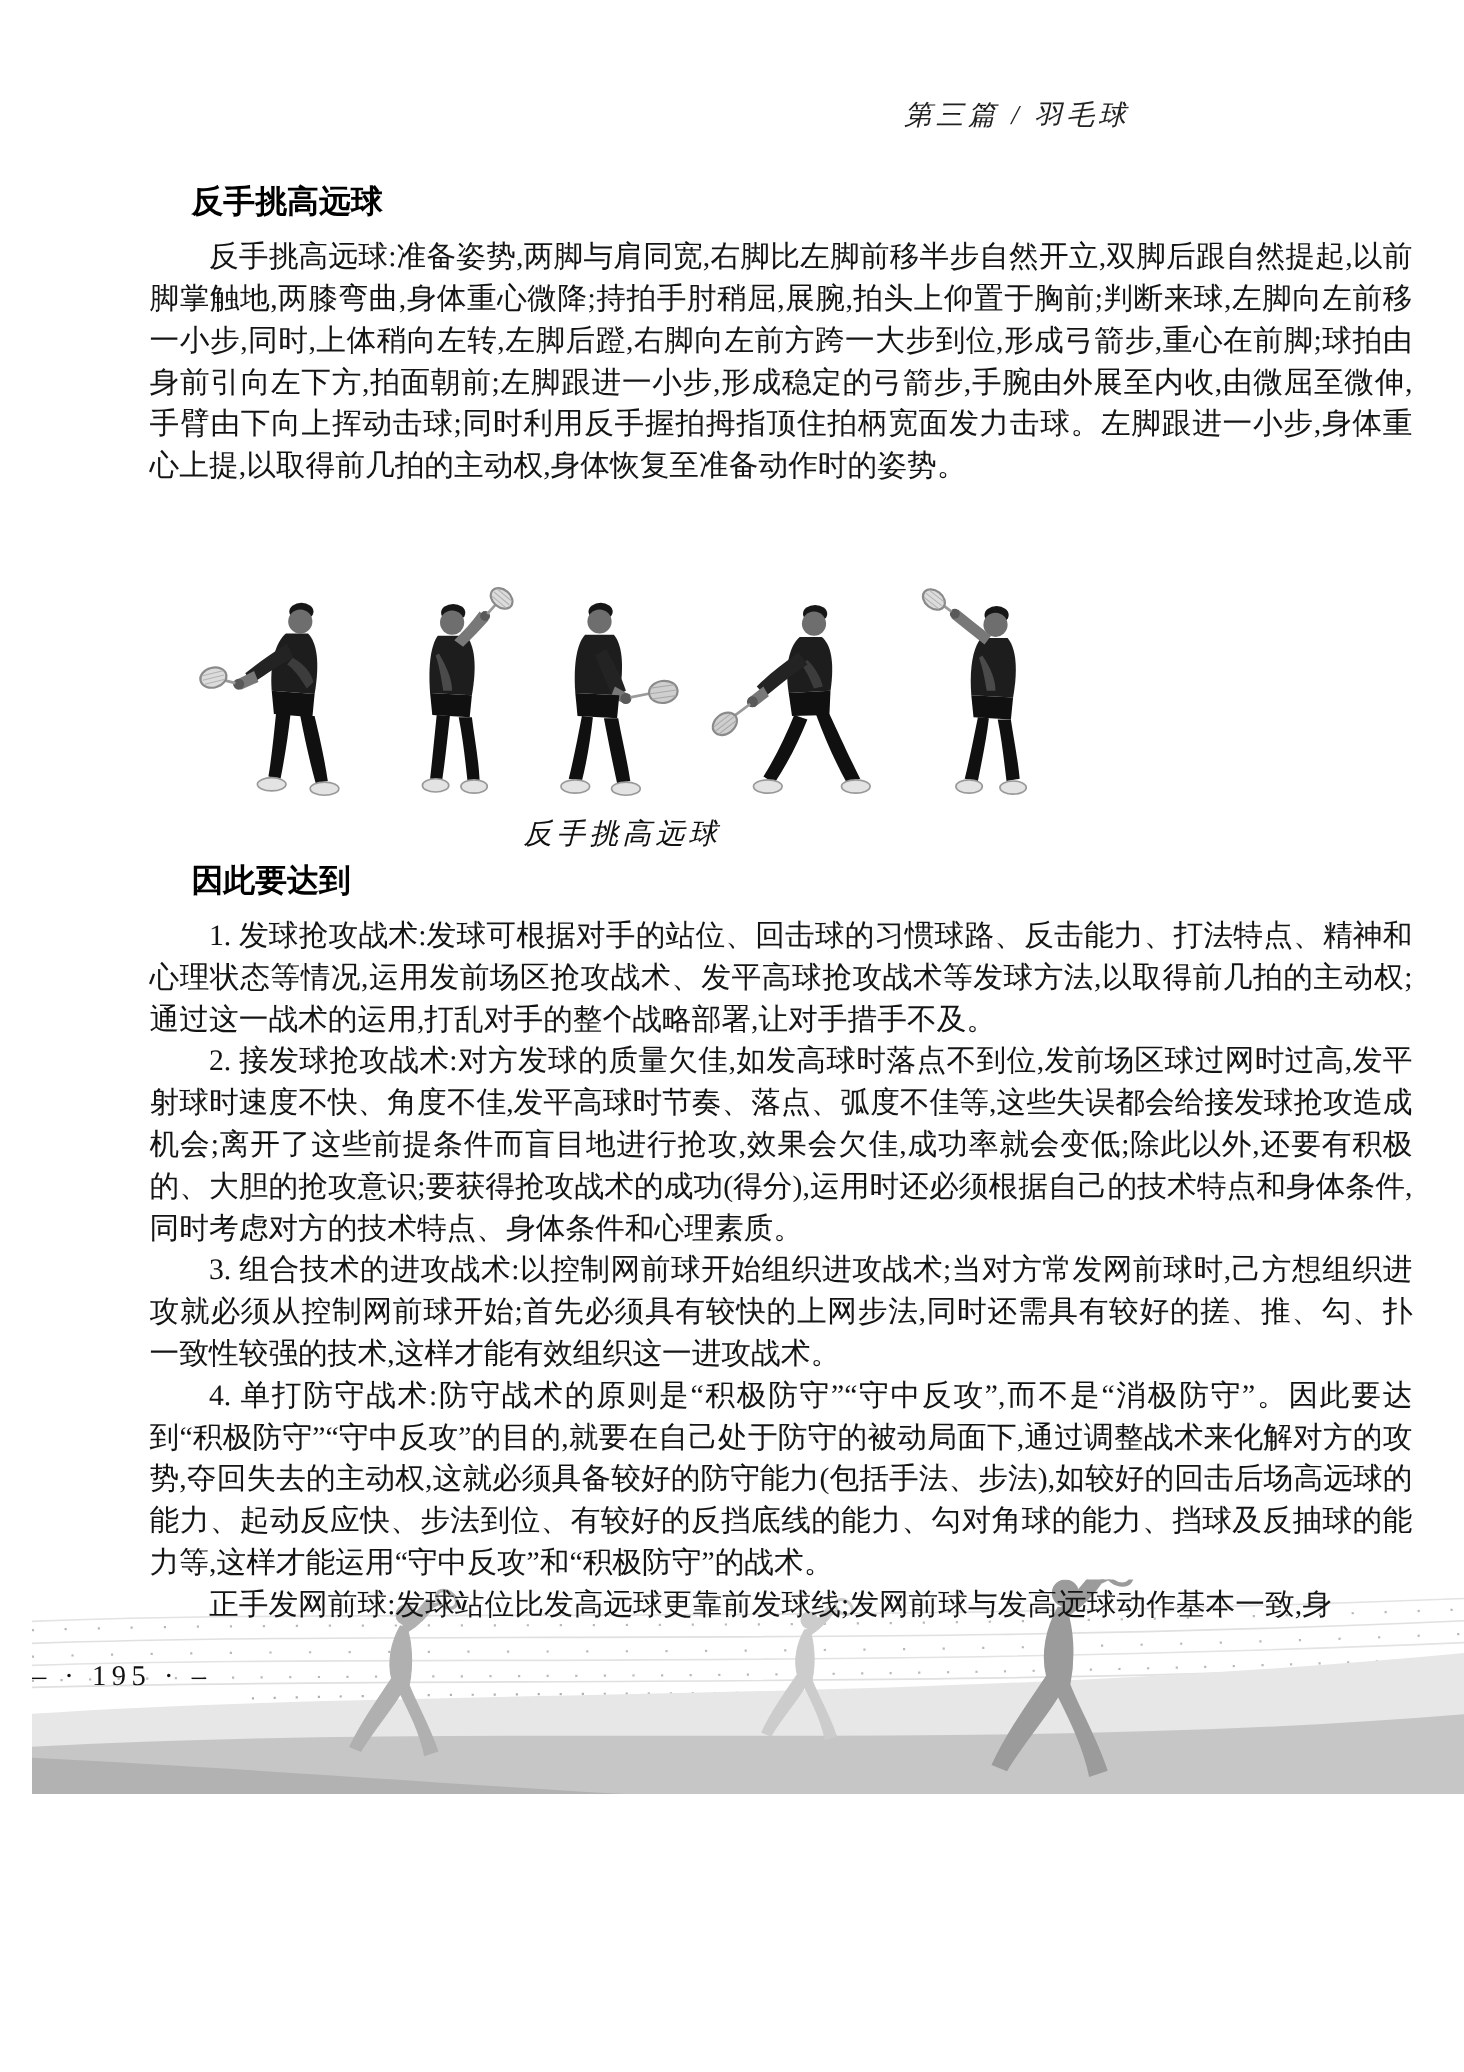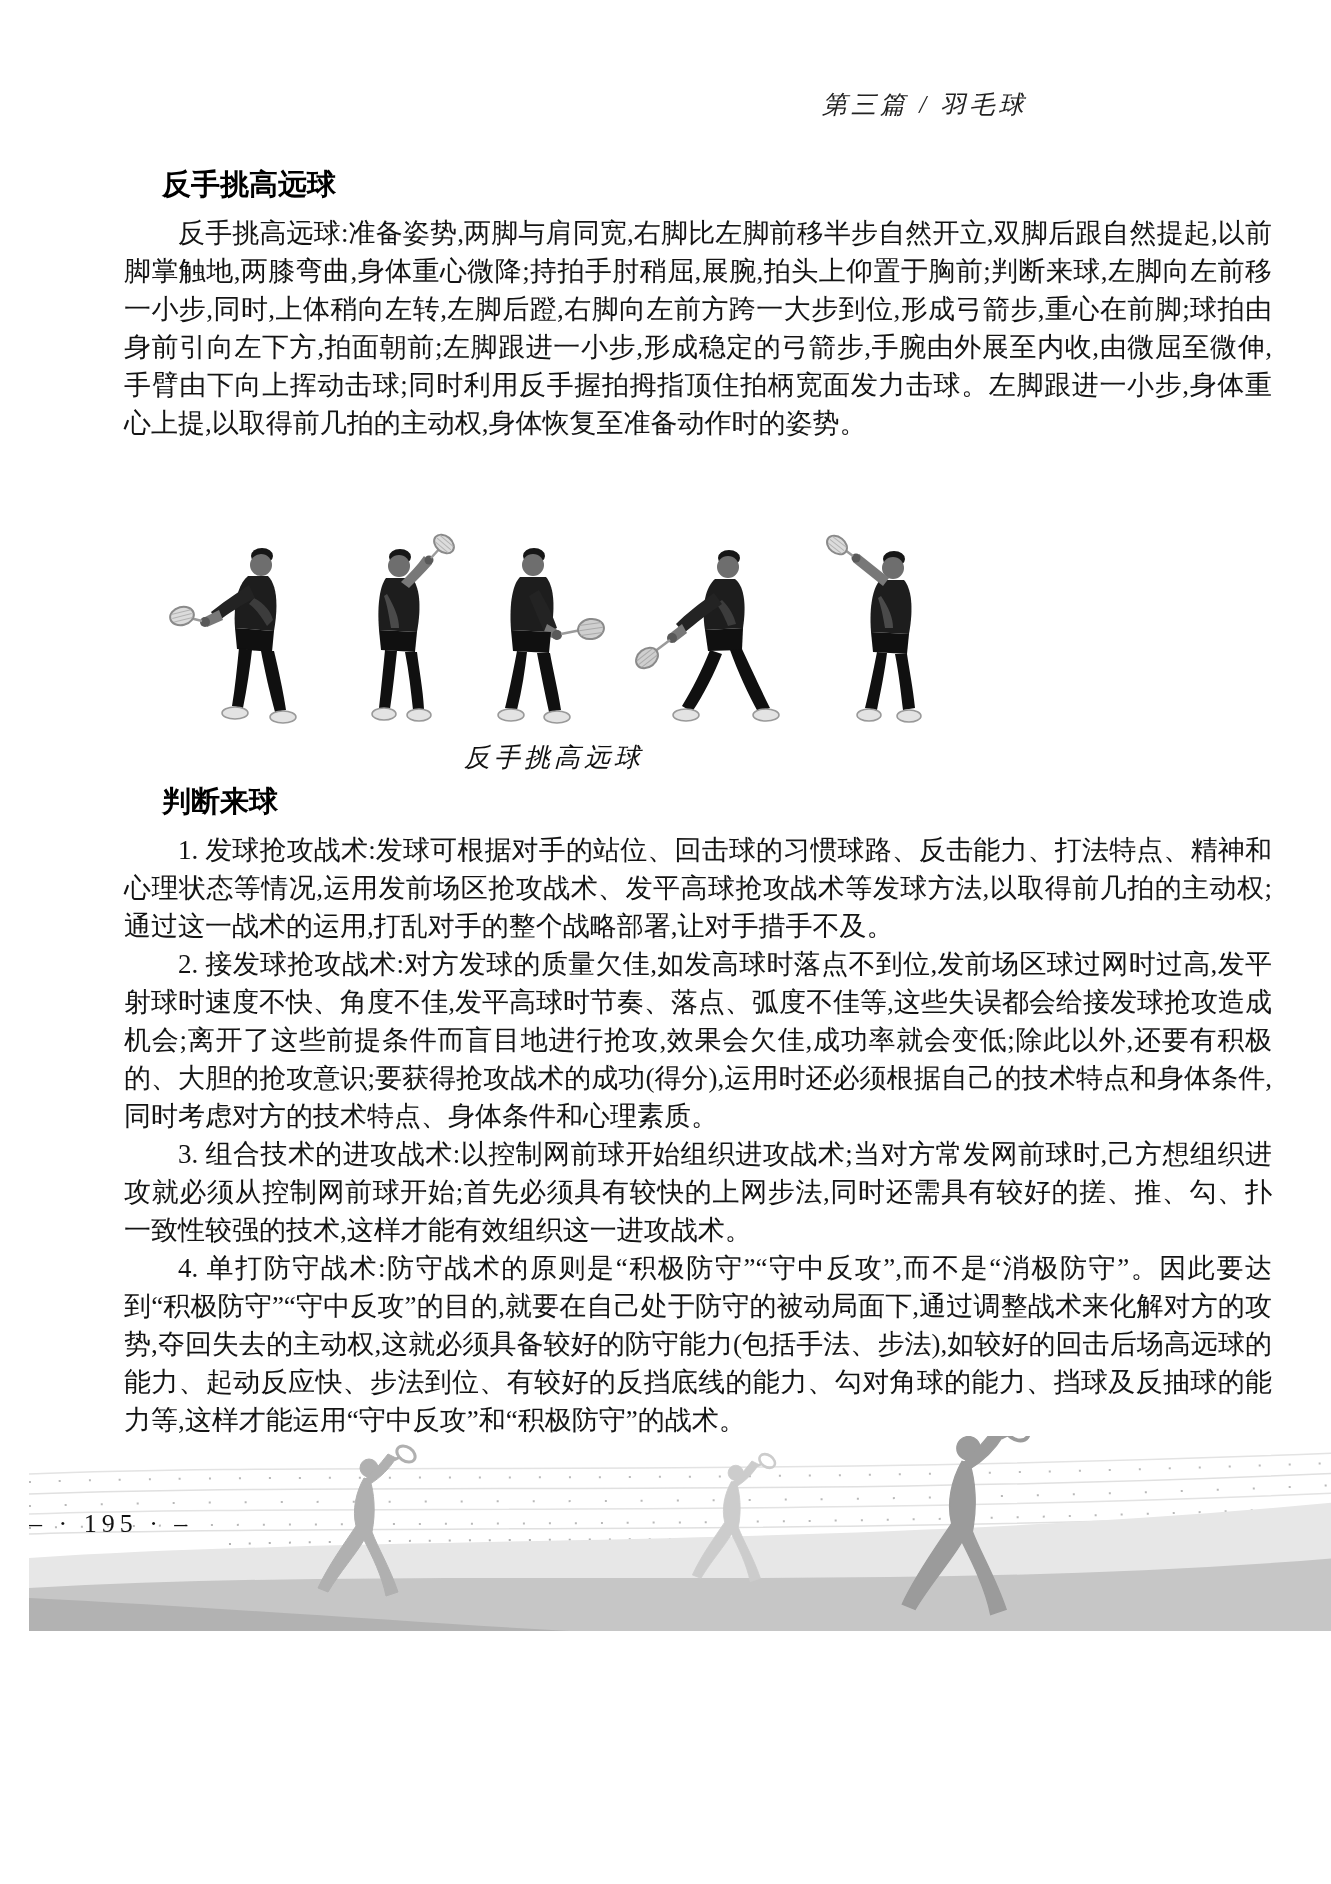--- a/index.html
+++ b/index.html
@@ -8,21 +8,21 @@
     background:#ffffff; overflow:hidden;
     font-family:"Liberation Serif","DejaVu Serif",serif;
     color:#151515;
     margin-left:29px;
   }
   .running-head {
     position:absolute; top:88px; left:793px;
     font-size:25px; font-style:italic; letter-spacing:4px; color:#222;
   }
   .text-column {
-    position:absolute; left:95px; top:158px; width:1148px; z-index:2;
+    position:absolute; left:107px; top:158px; width:1148px; z-index:2;
   }
   .subheading {
     font-family:"Liberation Sans","DejaVu Sans",sans-serif;
     font-weight:bold; font-size:29px; line-height:40px;
     margin:6px 0 10px 38px; color:#000;
   }
   .body-para {
     font-size:27px; line-height:38px; margin:0;
     text-align:justify; text-indent:2em; color:#141414;
   }
@@ -165,28 +165,29 @@
             <path d="M76,116 C80,136 82,156 84,172 L96,170 C94,150 90,130 88,116 Z" fill="#101010"></path>
             <ellipse cx="50" cy="177" rx="12" ry="6" fill="#e3e3e3" stroke="#999999" stroke-width="1.5"></ellipse>
             <ellipse cx="90" cy="178" rx="12" ry="6" fill="#e3e3e3" stroke="#999999" stroke-width="1.5"></ellipse>
           </svg>
         </span>
 
       </div>
       <figcaption class="figure-caption">反手挑高远球</figcaption>
     </figure>
 
-    <h2 class="subheading">判断来球</h2>
+    <h2 class="subheading">因此要达到</h2>
 
     <p class="body-para">1. 发球抢攻战术:发球可根据对手的站位、回击球的习惯球路、反击能力、打法特点、精神和心理状态等情况,运用发前场区抢攻战术、发平高球抢攻战术等发球方法,以取得前几拍的主动权;通过这一战术的运用,打乱对手的整个战略部署,让对手措手不及。</p>
     <p class="body-para">2. 接发球抢攻战术:对方发球的质量欠佳,如发高球时落点不到位,发前场区球过网时过高,发平射球时速度不快、角度不佳,发平高球时节奏、落点、弧度不佳等,这些失误都会给接发球抢攻造成机会;离开了这些前提条件而盲目地进行抢攻,效果会欠佳,成功率就会变低;除此以外,还要有积极的、大胆的抢攻意识;要获得抢攻战术的成功(得分),运用时还必须根据自己的技术特点和身体条件,同时考虑对方的技术特点、身体条件和心理素质。</p>
     <p class="body-para">3. 组合技术的进攻战术:以控制网前球开始组织进攻战术;当对方常发网前球时,己方想组织进攻就必须从控制网前球开始;首先必须具有较快的上网步法,同时还需具有较好的搓、推、勾、扑一致性较强的技术,这样才能有效组织这一进攻战术。</p>
     <p class="body-para">4. 单打防守战术:防守战术的原则是“积极防守”“守中反攻”,而不是“消极防守”。因此要达到“积极防守”“守中反攻”的目的,就要在自己处于防守的被动局面下,通过调整战术来化解对方的攻势,夺回失去的主动权,这就必须具备较好的防守能力(包括手法、步法),如较好的回击后场高远球的能力、起动反应快、步法到位、有较好的反挡底线的能力、勾对角球的能力、挡球及反抽球的能力等,这样才能运用“守中反攻”和“积极防守”的战术。</p>
 
 
+    <p class="body-para">正手发网前球:发球站位比发高远球更靠前发球线;发网前球与发高远球动作基本一致,身</p>
 
   </div>
 
   <svg class="footer-art" width="1331" height="195" viewBox="0 0 1331 195">
     <defs>
       <g id="psil">
         <circle cx="55" cy="14" r="9"></circle>
         <path d="M50,24 C42,38 38,56 42,72 C30,90 14,112 4,134 L14,138 C26,118 42,100 50,86 C58,102 68,122 72,142 L84,138 C76,114 64,94 58,78 C62,58 60,38 56,26 Z"></path>
         <path d="M56,30 C66,24 76,14 82,4 L74,0 C66,10 58,20 50,26 Z"></path>
         <line x1="80" y1="6" x2="86" y2="3" stroke-width="3"></line>

